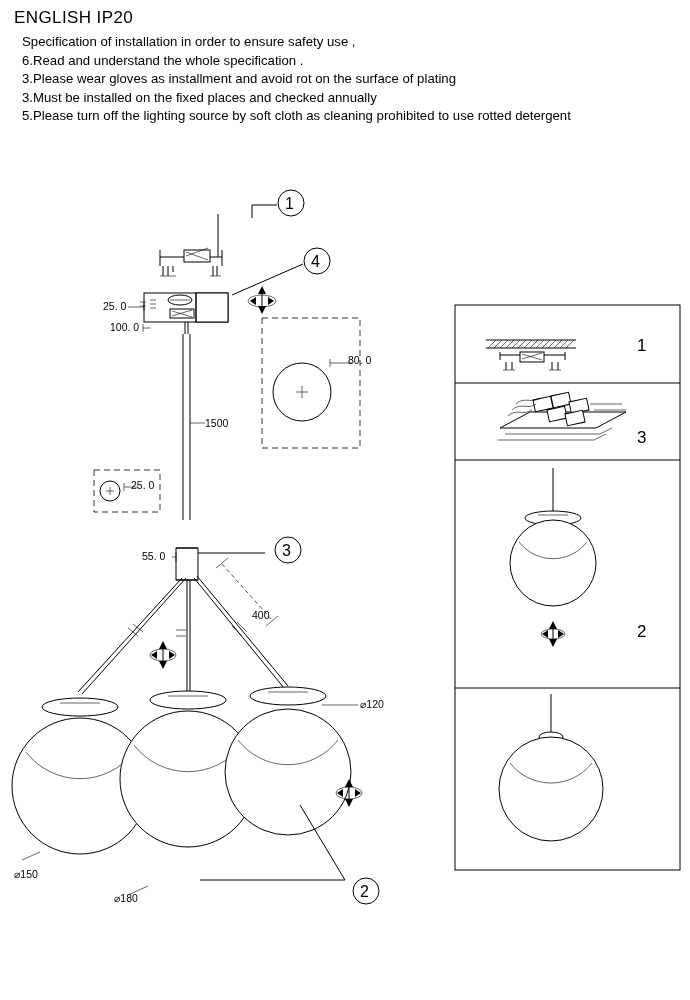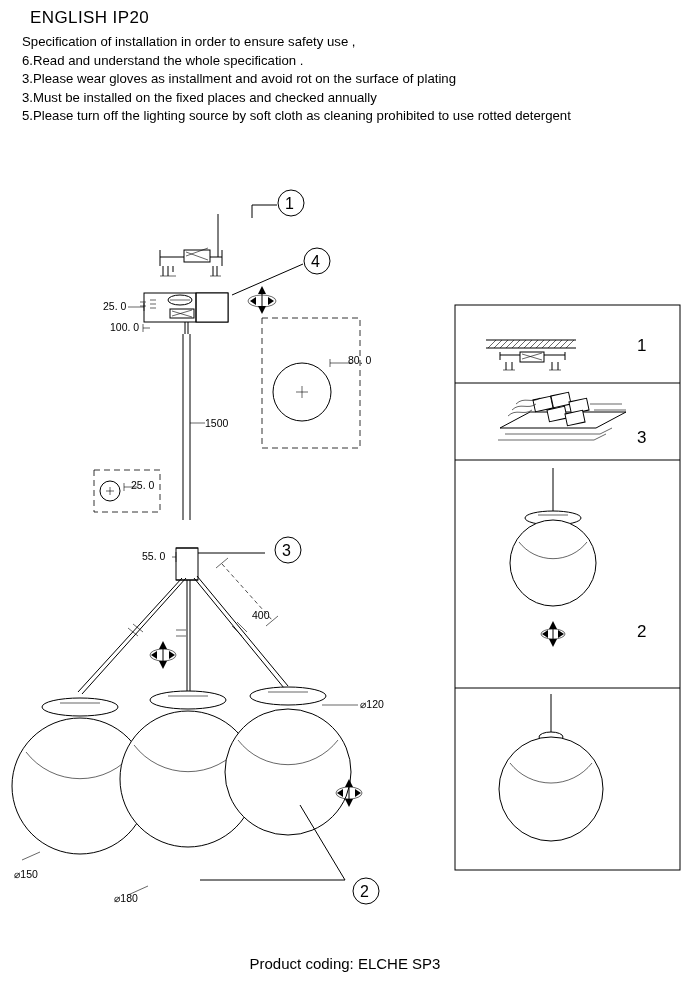--- a/index.html
+++ b/index.html
@@ -16,21 +16,21 @@
     overflow: hidden;
   }
   #page {
     position: absolute;
     left: 0; top: 0;
     width: 690px;
     height: 1000px;
   }
   .hdr-title {
     position: absolute;
-    left: 30px;
+    left: 14px;
     top: 8px;
     font-size: 17px;
     letter-spacing: 0.4px;
   }
   .spec-block {
     position: absolute;
     left: 14px;
     top: 33px;
     width: 670px;
     font-size: 13.2px;
@@ -335,15 +335,14 @@
     <g>
       <path class="ln" d="M551 694 L551 732"></path>
       <ellipse class="wh" cx="551" cy="737" rx="12" ry="5"></ellipse>
       <circle class="wh" cx="551" cy="789" r="52"></circle>
       <path class="lnhair" d="M510 763 A52 52 0 0 0 592 763"></path>
     </g>
     <text class="boxnum" x="637" y="793"></text>
 
   </svg>
 
-  <div class="footer">Product coding: ELCHE SP3</div>
 
 </div>
 
 </body></html>

